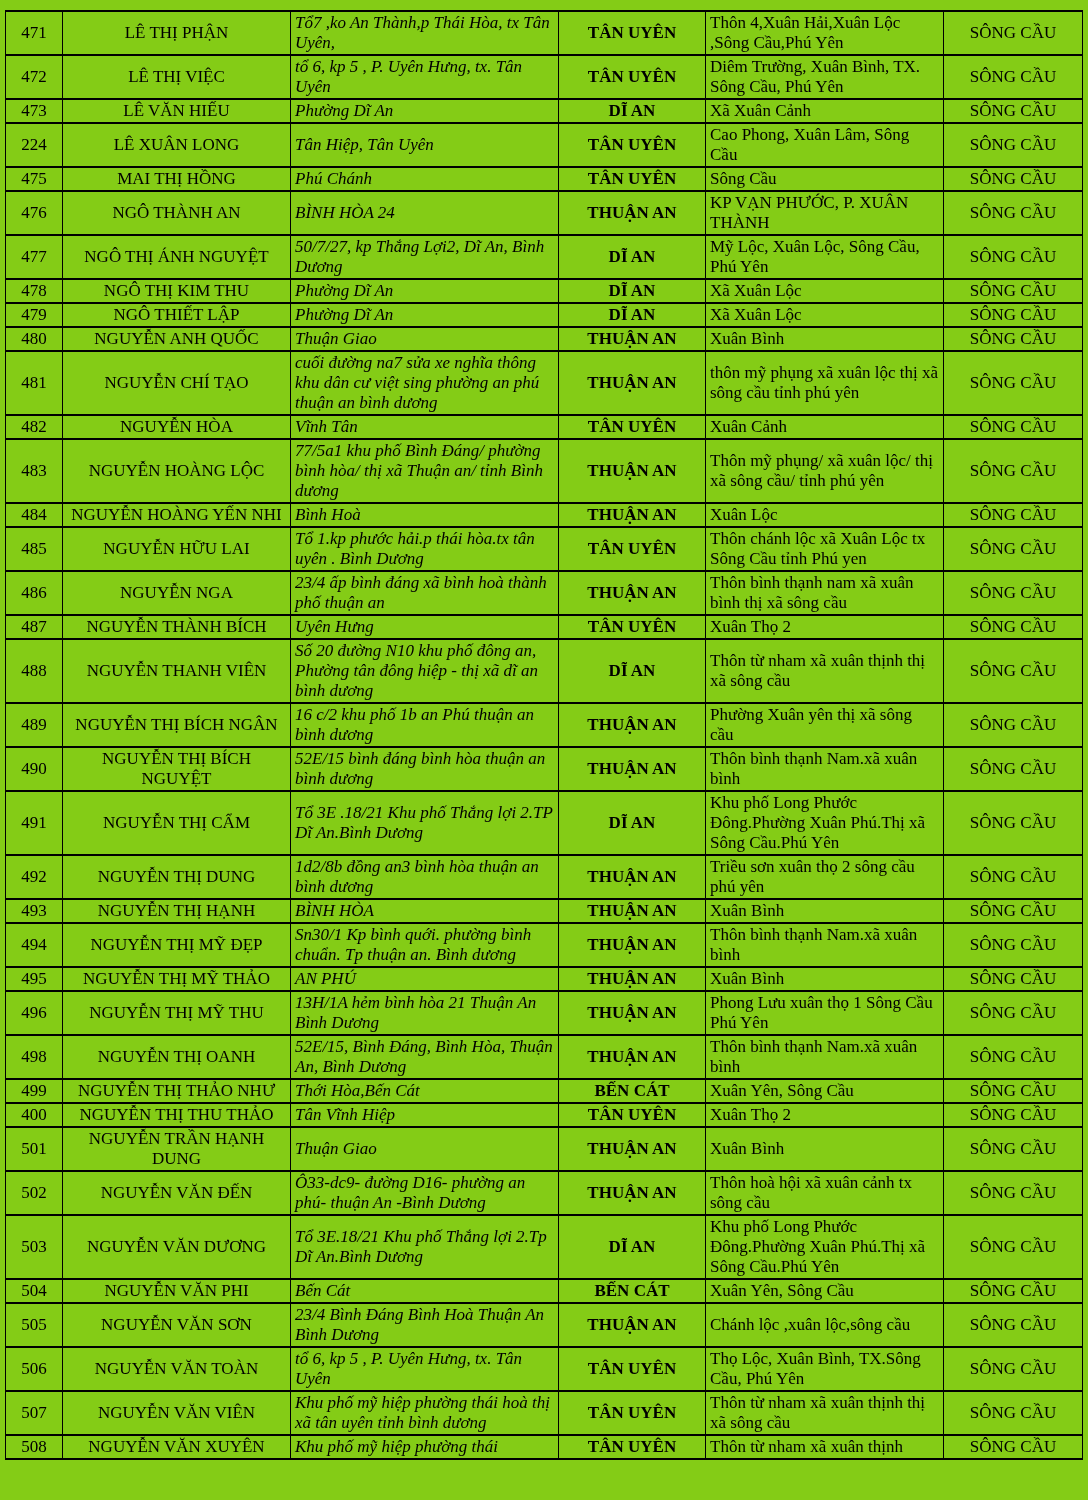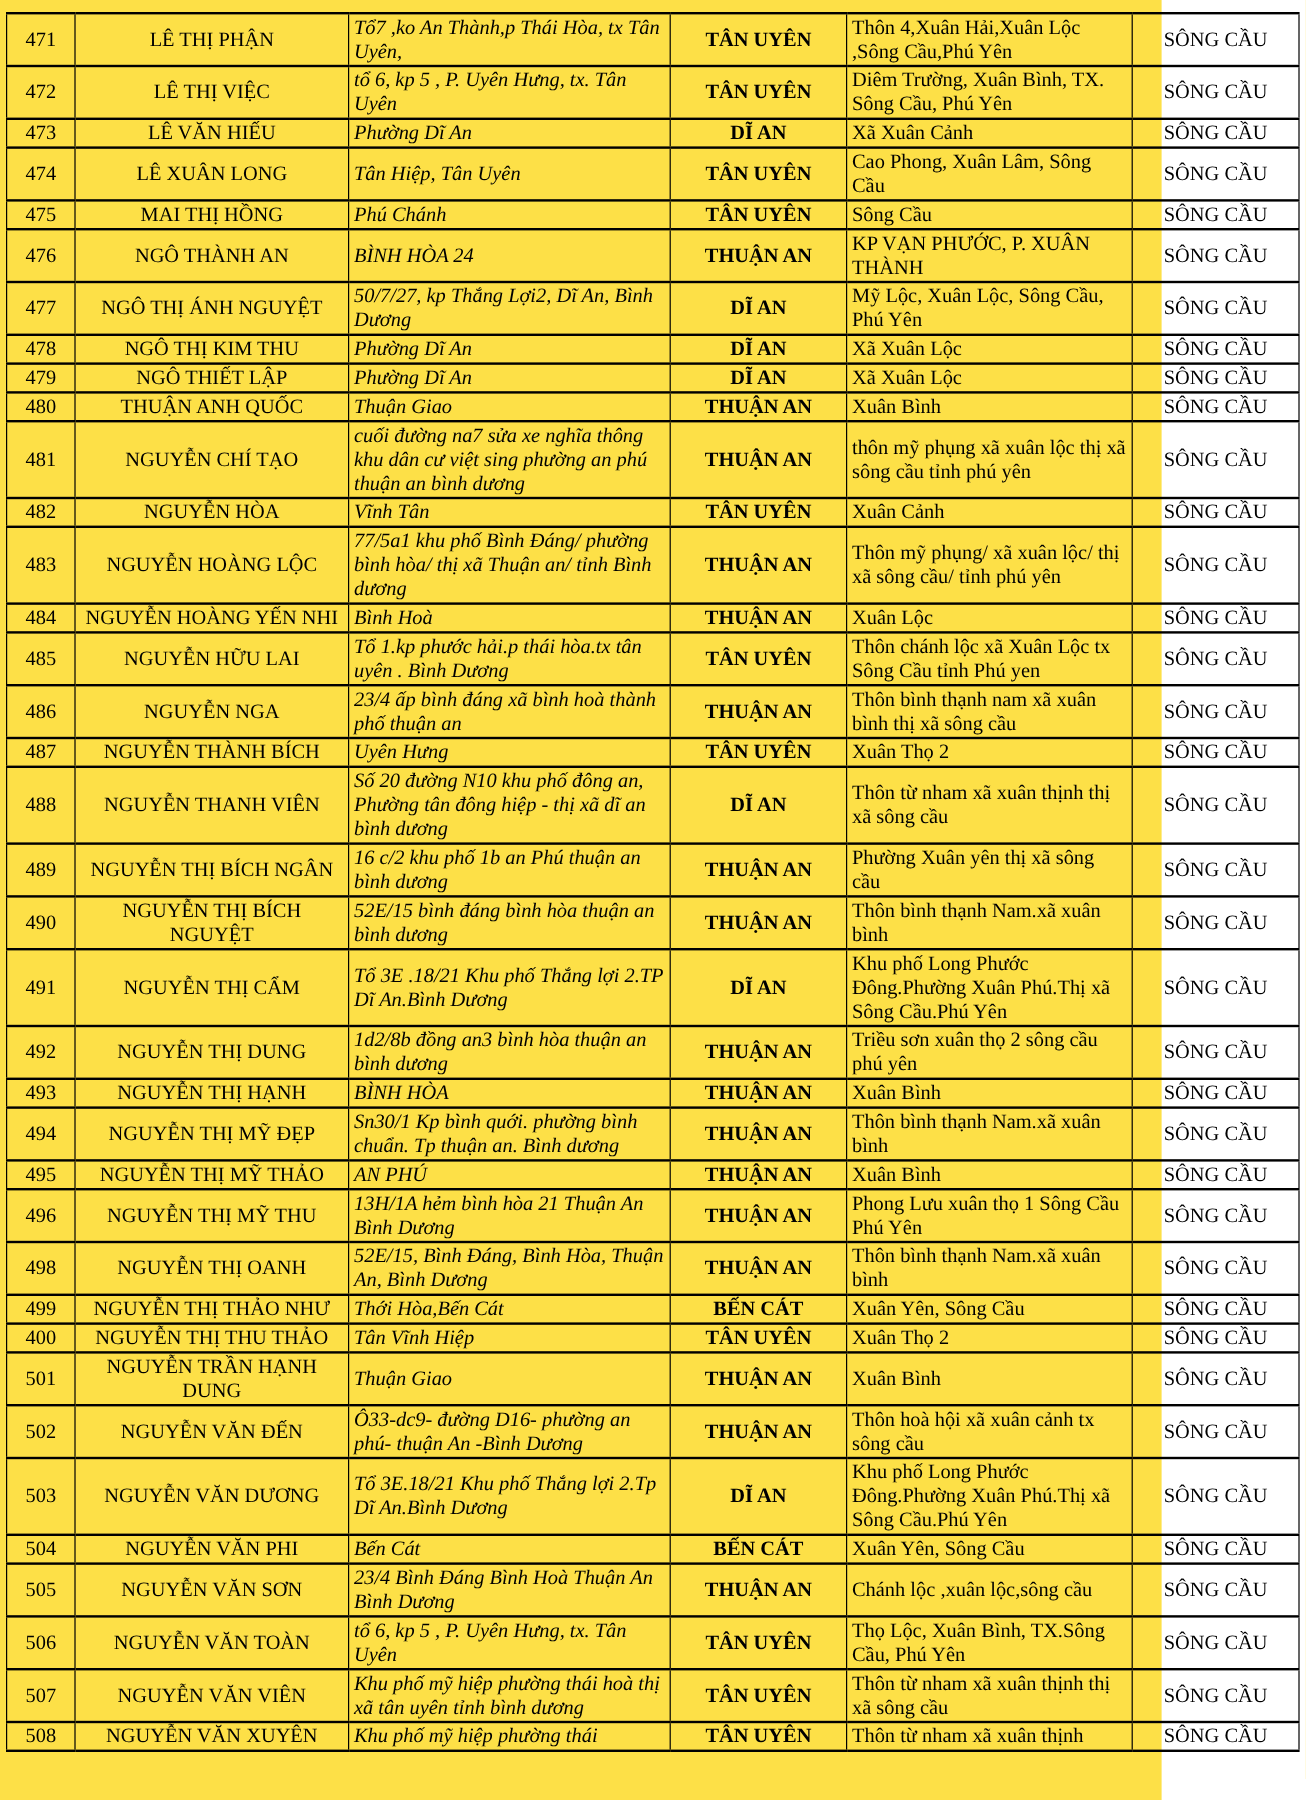--- a/index.html
+++ b/index.html
@@ -11,23 +11,23 @@
     background: #ffffff;
   }
   body {
     font-family: "Liberation Serif", "DejaVu Serif", serif;
     color: #000000;
   }
   .page {
     position: absolute;
     left: 0;
     top: 0;
-    width: 968px;
+    width: 1088px;
     height: 1500px;
-    background: #fde047;
+    background: #84cc16;
   }
   table.roster {
     position: absolute;
     left: 5px;
     top: 10px;
     width: 1077px;
     border-collapse: collapse;
     table-layout: fixed;
     font-size: 17px;
     line-height: 20px;
@@ -100,21 +100,21 @@
   </tr>
         <tr>
     <td class="c-no">473</td>
     <td class="c-name">LÊ VĂN HIẾU</td>
     <td class="c-addr">Phường Dĩ An</td>
     <td class="c-dist">DĨ AN</td>
     <td class="c-dest">Xã Xuân Cảnh</td>
     <td class="c-stat">SÔNG CẦU</td>
   </tr>
         <tr>
-    <td class="c-no">474</td>
+    <td class="c-no">224</td>
     <td class="c-name">LÊ XUÂN LONG</td>
     <td class="c-addr">Tân Hiệp, Tân Uyên</td>
     <td class="c-dist">TÂN UYÊN</td>
     <td class="c-dest">Cao Phong, Xuân Lâm, Sông Cầu</td>
     <td class="c-stat">SÔNG CẦU</td>
   </tr>
         <tr>
     <td class="c-no">475</td>
     <td class="c-name">MAI THỊ HỒNG</td>
     <td class="c-addr">Phú Chánh</td>
@@ -149,21 +149,21 @@
         <tr>
     <td class="c-no">479</td>
     <td class="c-name">NGÔ THIẾT LẬP</td>
     <td class="c-addr">Phường Dĩ An</td>
     <td class="c-dist">DĨ AN</td>
     <td class="c-dest">Xã Xuân Lộc</td>
     <td class="c-stat">SÔNG CẦU</td>
   </tr>
         <tr>
     <td class="c-no">480</td>
-    <td class="c-name">THUẬN ANH QUỐC</td>
+    <td class="c-name">NGUYỄN ANH QUỐC</td>
     <td class="c-addr">Thuận Giao</td>
     <td class="c-dist">THUẬN AN</td>
     <td class="c-dest">Xuân Bình</td>
     <td class="c-stat">SÔNG CẦU</td>
   </tr>
         <tr>
     <td class="c-no">481</td>
     <td class="c-name">NGUYỄN CHÍ TẠO</td>
     <td class="c-addr">cuối đường na7 sửa xe nghĩa thông khu dân cư việt sing phường an phú thuận an  bình dương</td>
     <td class="c-dist">THUẬN AN</td>

